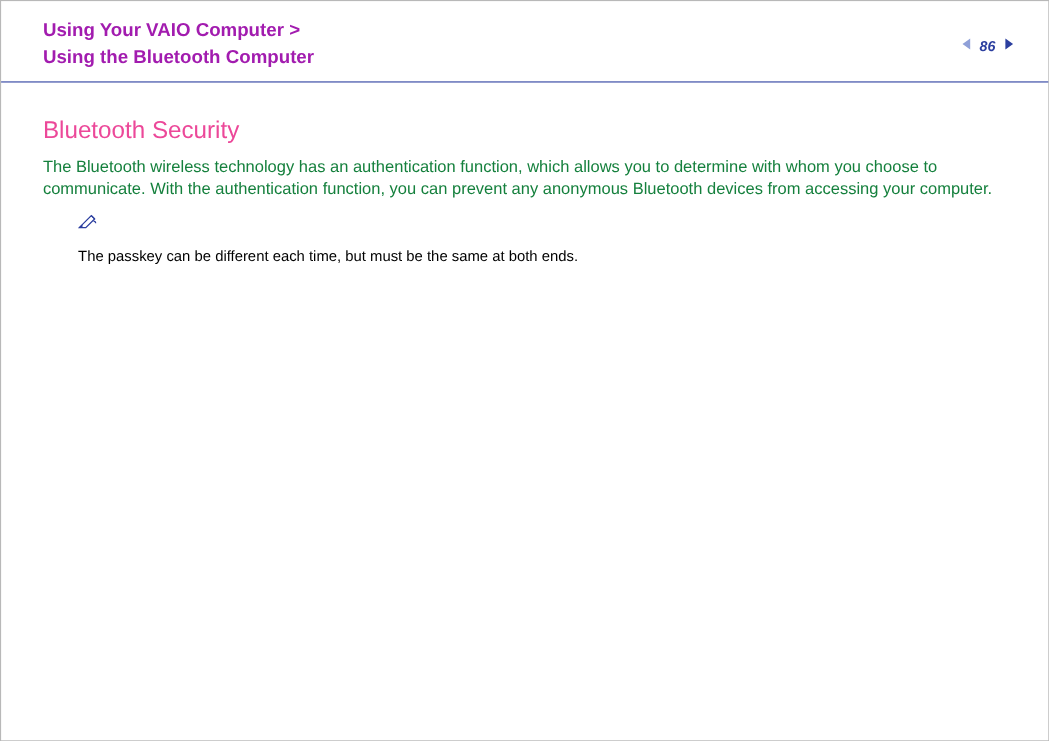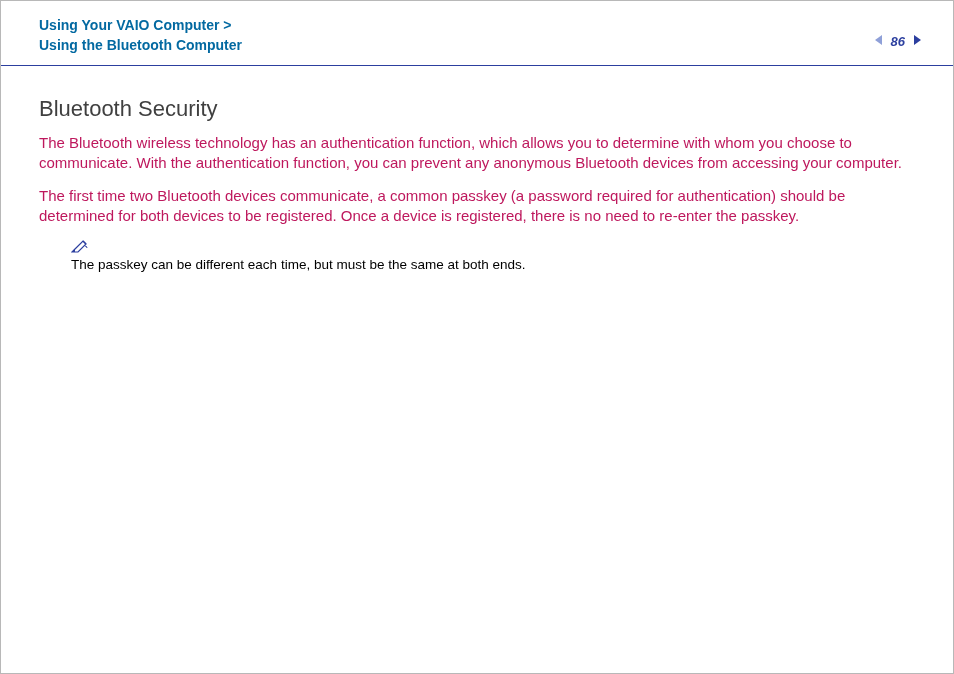--- a/index.html
+++ b/index.html
@@ -23,23 +23,23 @@
 
   .header {
     padding: 15px 30px 10px 38px;
     display: flex;
     align-items: flex-start;
     justify-content: space-between;
     border-bottom: 1px solid #2c3f9f;
   }
 
   .breadcrumb {
-    font-size: 14px;
+    font-size: 17px;
     font-weight: bold;
-    color: #0369a1;
+    color: #a21caf;
     line-height: 1.4;
   }
 
   .pager {
     display: flex;
     gap: 6px;
     padding-top: 18px;
   }
 
   .pager .arrow {
@@ -56,49 +56,49 @@
     color: #2c3f9f;
   }
 
   .content {
     padding: 30px 38px 0 38px;
   }
 
   .title {
     font-size: 22px;
     font-weight: normal;
-    color: #404040;
+    color: #ec4899;
     margin: 0 0 8px 0;
   }
 
   .body-text {
     font-size: 15px;
     line-height: 1.35;
     margin: 11px 0 12px 0;
-    color: #be185d;
+    color: #15803d;
   }
 
   .note-block {
     margin: 12px 0 0 32px;
   }
 
   .note-icon {
     display: inline-block;
     vertical-align: bottom;
     margin-bottom: -2px;
   }
 
   .note-text {
     font-size: 13.5px;
     line-height: 1.35;
     margin: -2px 0 10px 0;
     color: #000;
     font-family: Arial, Helvetica, sans-serif;
   }
-  .note-text.first { margin-top: 0; }
+  .note-text.first { margin-top: 12px; }
 </style>
 </head>
 <body>
 
 <div class="page">
 
   <div class="header">
     <div class="breadcrumb">
       <span>Using Your VAIO Computer &gt;</span><br>
       <span>Using the Bluetooth Computer</span>
@@ -115,21 +115,20 @@
             <polygon points="3,1 10,6 3,11" fill="#2c3f9f"></polygon>
           </svg>
       </span>
     </div>
   </div>
 
   <div class="content">
     <h1 class="title">Bluetooth Security</h1>
 
     <p class="body-text">The Bluetooth wireless technology has an authentication function, which allows you to determine with whom you choose to communicate. With the authentication function, you can prevent any anonymous Bluetooth devices from accessing your computer.</p>
-    <p class="body-text">The first time two Bluetooth devices communicate, a common passkey (a password required for authentication) should be determined for both devices to be registered. Once a device is registered, there is no need to re-enter the passkey.</p>
 
     <div class="note-block">
       <span class="note-icon">
         <svg width="18" height="14" viewBox="0 0 18 14">
           <path d="M1 12 L4 9 L12 1 L15 4 L7 12 L1 12 Z" fill="none" stroke="#2c3f9f" stroke-width="1.2"></path>
           <path d="M1 12 L4 12 L4 9 Z" fill="#2c3f9f"></path>
           <path d="M12 1 L15 4" stroke="#2c3f9f" stroke-width="1.2"></path>
           <path d="M14 6 Q16 6 16 8" fill="none" stroke="#2c3f9f" stroke-width="1"></path>
         </svg>
       </span>

